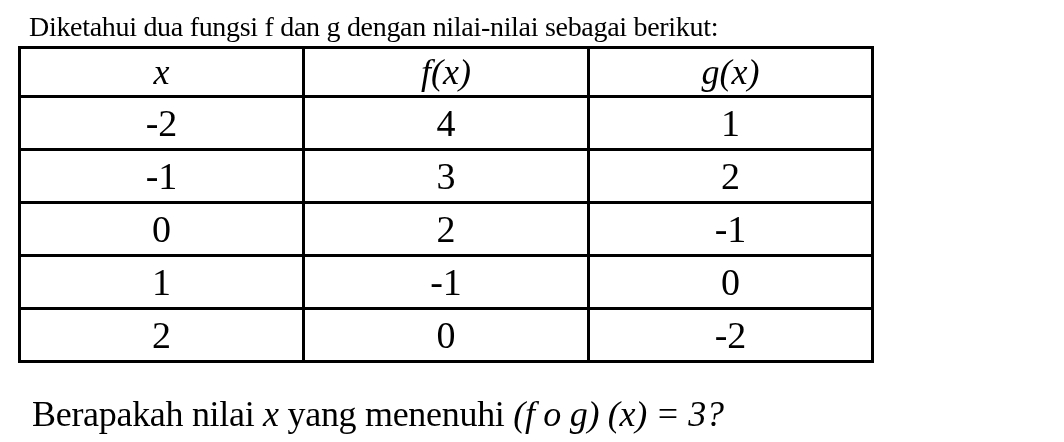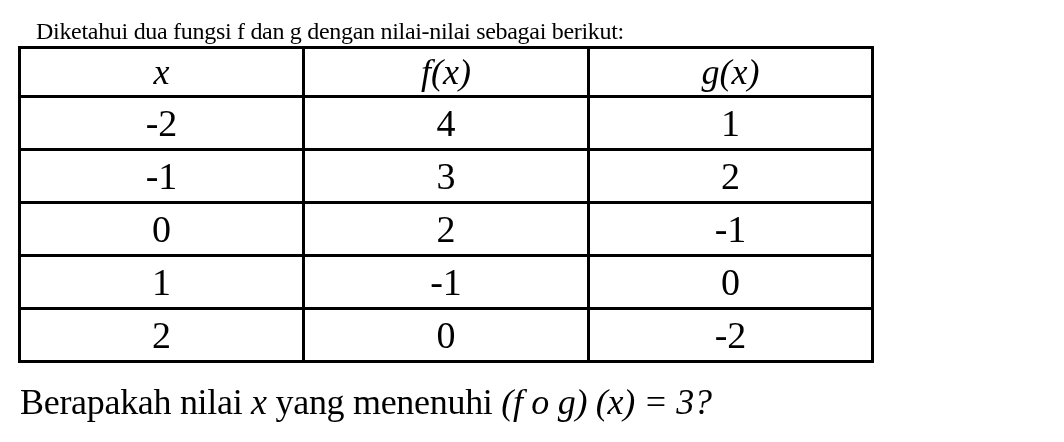--- a/index.html
+++ b/index.html
@@ -10,22 +10,22 @@
     background: #ffffff;
     color: #000000;
     font-family: "Liberation Serif", serif;
     position: relative;
     overflow: hidden;
   }
   .title {
     position: absolute;
     top: 1px;
     left: 20px;
-    margin: 16px;
-    font-size: 24px;
+    margin: 9px;
+    font-size: 28px;
     line-height: 1.2;
     white-space: nowrap;
     letter-spacing: -0.3px;
   }
   table.fn-table {
     position: absolute;
     top: 46px;
     left: 18px;
     width: 853px;
     border-collapse: collapse;
@@ -45,21 +45,21 @@
     font-size: 36px;
   }
   .fn-table td {
     height: 53px;
     font-size: 38px;
   }
   .question {
     position: absolute;
     top: 381px;
     left: 20px;
-    margin: 0;
+    margin: 12px;
     font-size: 36px;
     line-height: 1.2;
     white-space: nowrap;
     letter-spacing: -0.3px;
   }
   .math { font-style: italic; }
 </style>
 </head>
 <body>
 

